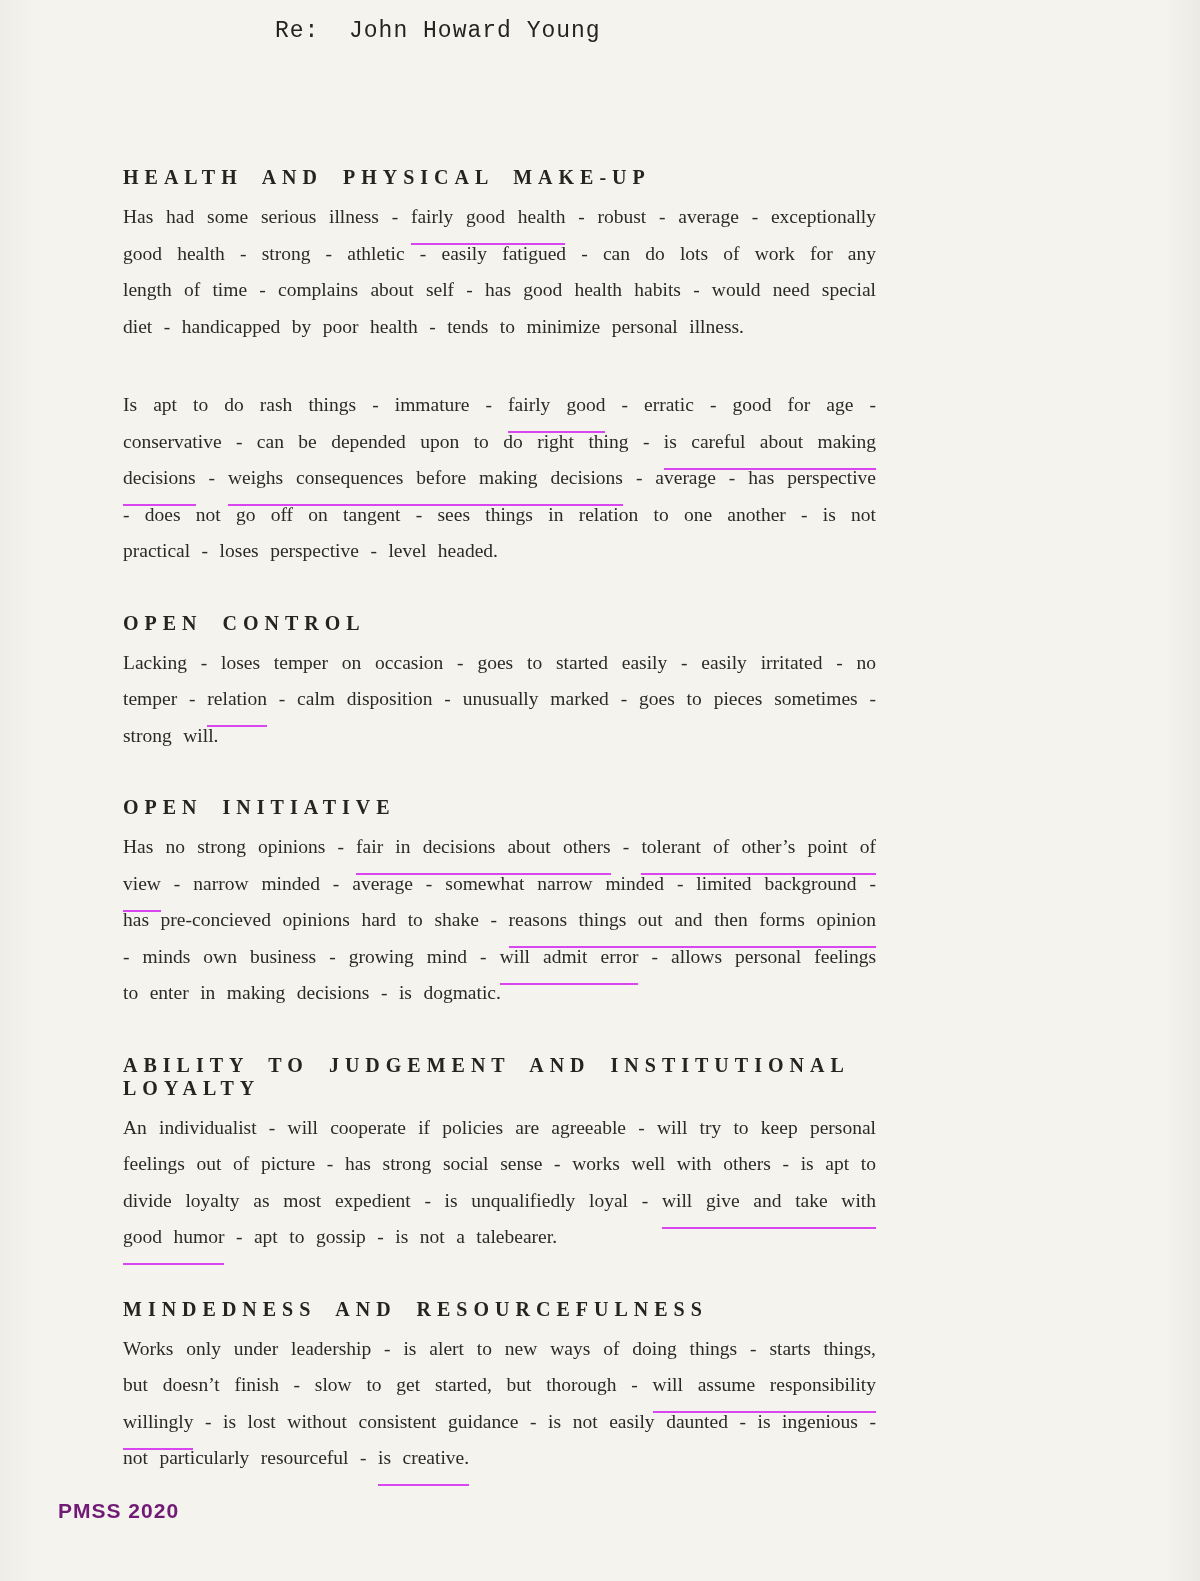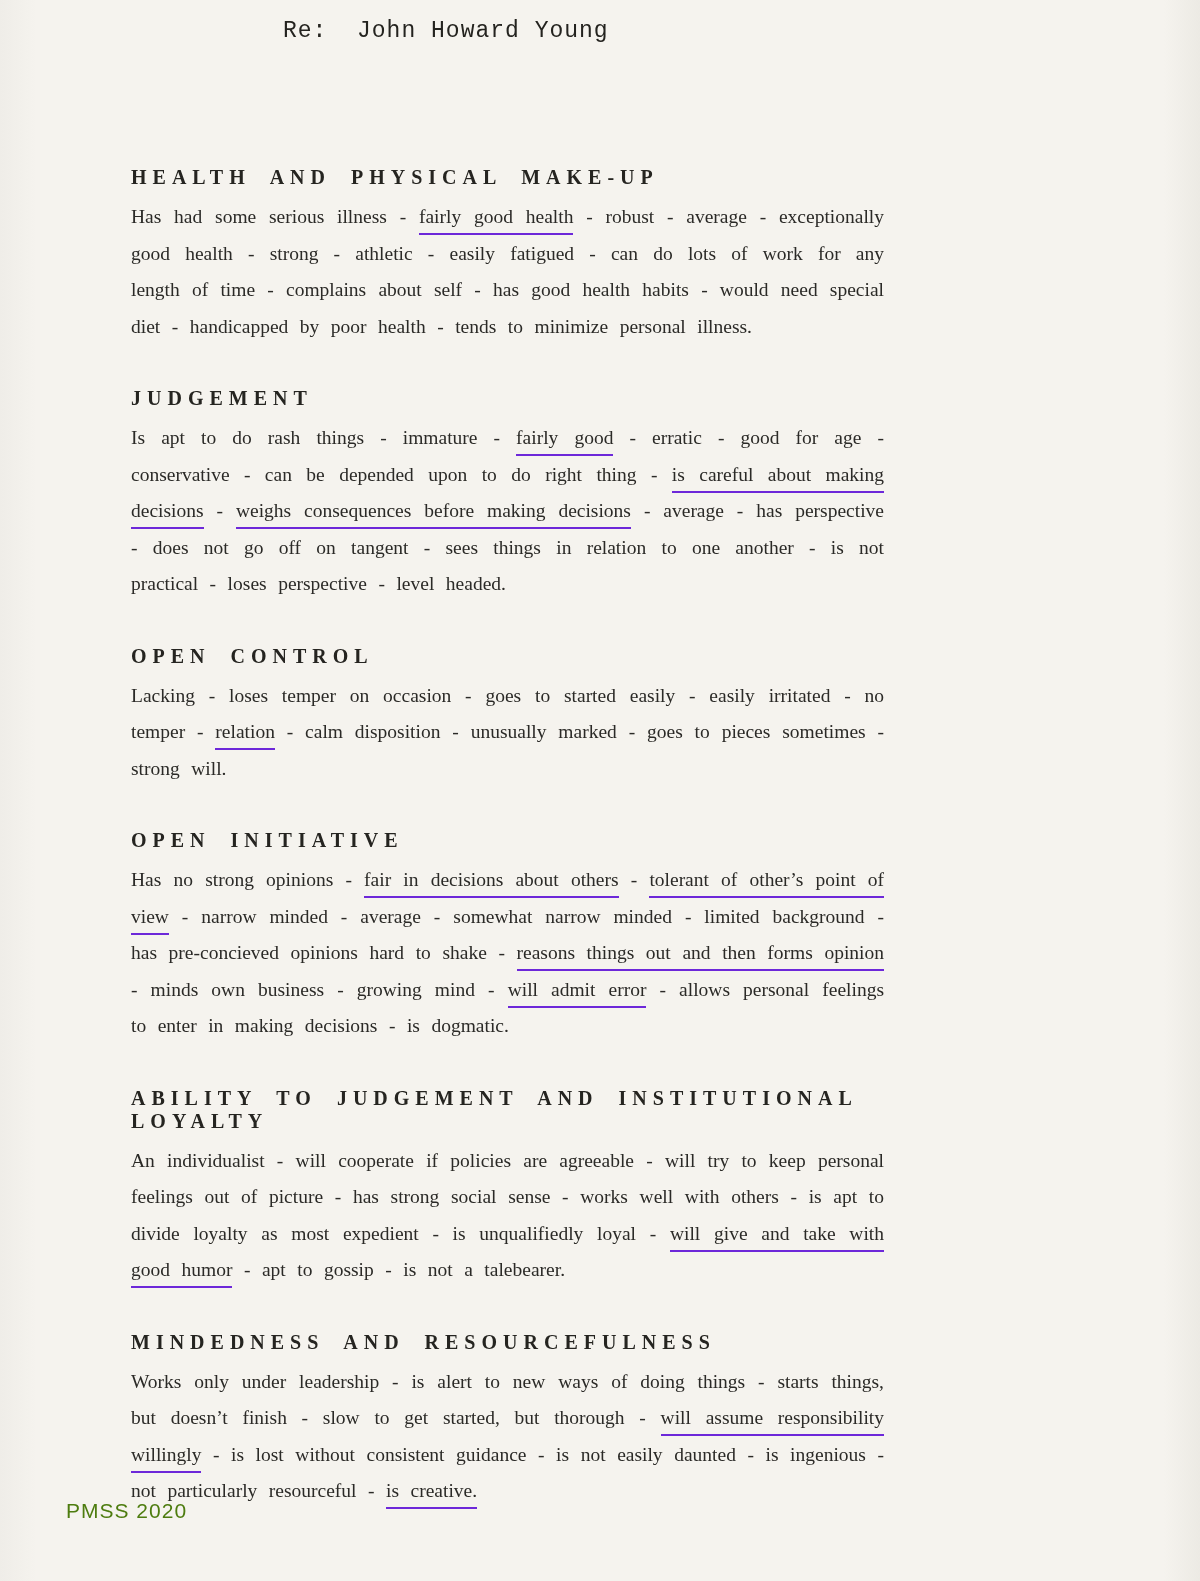--- a/index.html
+++ b/index.html
@@ -14,21 +14,20 @@
       #f5f3ee;
     font-family: "Liberation Serif", "DejaVu Serif", serif;
     color: #2b2a27;
     position: relative;
     overflow: hidden;
   }
   .page {
     position: relative;
     width: 992px;
     height: 1581px;
-    margin-left: 8px;
   }
   .re-line {
     position: absolute;
     top: 18px;
     left: 275px;
     font-family: "Liberation Mono", "DejaVu Sans Mono", monospace;
     font-size: 23px;
     letter-spacing: 1px;
     color: #24231f;
     white-space: pre;
@@ -52,45 +51,45 @@
   }
   p.section-body {
     margin: 0;
     font-size: 19.5px;
     line-height: 36.5px;
     text-align: justify;
     word-spacing: 0.34em;
     color: #2b2a27;
   }
   p.section-body span.u {
-    border-bottom: 2px solid #6d28d9;
-    padding-bottom: 6px;
+    border-bottom: 2px solid #d946ef;
+    padding-bottom: 16px;
   }
   .watermark {
     position: absolute;
     left: 58px;
     bottom: 58px;
     font-family: "Liberation Sans", "DejaVu Sans", sans-serif;
     font-size: 21px;
-    color: #4d7c0f;
+    color: #701a75;
     letter-spacing: 1px;
+    font-weight: bold;
   }
 </style>
 </head>
 <body>
 
 <div class="page">
   <div class="re-line">Re:  John Howard Young</div>
   <div class="content" id="sections">
       <div class="section">
         <h2 class="section-heading">HEALTH AND PHYSICAL MAKE-UP</h2>
         <p class="section-body"><span>Has had some serious illness  -  </span><span class="u">fairly good health</span><span>  -  robust  -  average  -  exceptionally good health  -  strong  -  athletic  -  easily fatigued  -  can do lots of work for any length of time  -  complains about self  -  has good health habits  -  would need special diet  -  handicapped by poor health  -  tends to minimize personal illness.</span></p>
       </div>
       <div class="section">
-        <h2 class="section-heading">JUDGEMENT</h2>
         <p class="section-body"><span>Is apt to do rash things  -  immature  -  </span><span class="u">fairly good</span><span>  -  erratic  -  good for age  -  conservative  -  can be depended upon to do right thing  -  </span><span class="u">is careful about making decisions</span><span>  -  </span><span class="u">weighs consequences before making decisions</span><span>  -  average  -  has perspective  -  does not go off on tangent  -  sees things in relation to one another  -  is not practical  -  loses perspective  -  level headed.</span></p>
       </div>
       <div class="section">
         <h2 class="section-heading">OPEN CONTROL</h2>
         <p class="section-body"><span>Lacking  -  loses temper on occasion  -  goes to started easily  -  easily irritated  -  no temper  -  </span><span class="u">relation</span><span>  -  calm disposition  -  unusually marked  -  goes to pieces sometimes  -  strong will.</span></p>
       </div>
       <div class="section">
         <h2 class="section-heading">OPEN INITIATIVE</h2>
         <p class="section-body"><span>Has no strong opinions  -  </span><span class="u">fair in decisions about others</span><span>  -  </span><span class="u">tolerant of other’s point of view</span><span>  -  narrow minded  -  average  -  somewhat narrow minded  -  limited background  -  has pre-concieved opinions hard to shake  -  </span><span class="u">reasons things out and then forms opinion</span><span>  -  minds own business  -  growing mind  -  </span><span class="u">will admit error</span><span>  -  allows personal feelings to enter in making decisions  -  is dogmatic.</span></p>
       </div>

